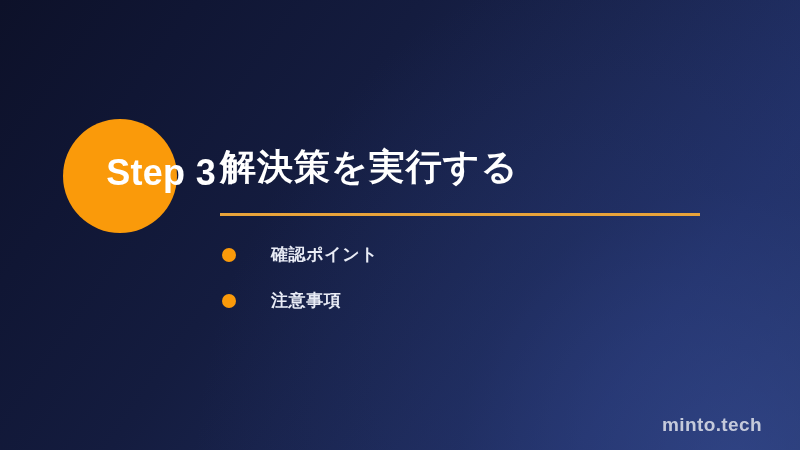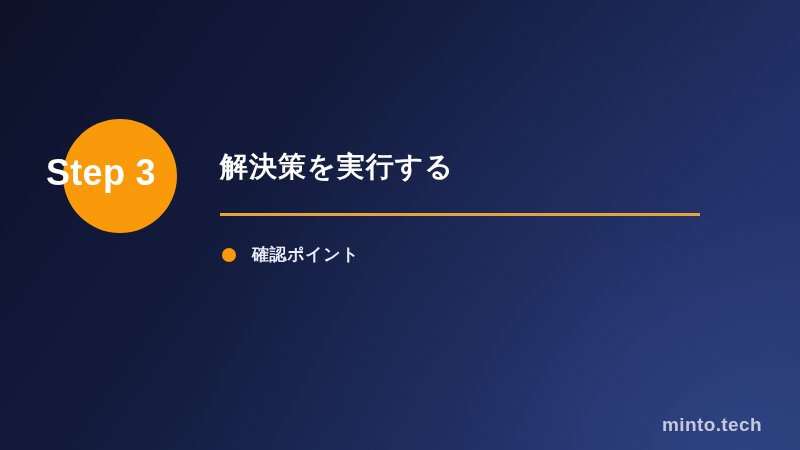--- a/index.html
+++ b/index.html
@@ -47,35 +47,35 @@
     height: 114px;
     border-radius: 50%;
     background: #fa9a0a;
   }
 
   #step-label {
     position: absolute;
     left: 46px;
     top: 151px;
     width: 170px;
-    text-align: left;
+    text-align: right;
     font-size: 36px;
     font-weight: bold;
     color: #ffffff;
     letter-spacing: 0.3px;
     line-height: 44px;
     white-space: nowrap;
   }
 
   
   #slide-title {
     position: absolute;
     left: 220px;
     top: 142px;
-    font-size: 28px;
+    font-size: 36px;
     font-weight: bold;
     color: #ffffff;
     letter-spacing: 1px;
     line-height: 50px;
     white-space: nowrap;
   }
 
   #title-rule {
     position: absolute;
     left: 220px;
@@ -91,20 +91,21 @@
     left: 222px;
     top: 232px;
     width: 480px;
   }
 
   .bullet-row {
     position: relative;
     height: 46px;
     display: flex;
     align-items: center;
+    gap: 19px;
   }
 
   .bullet-dot {
     width: 14px;
     height: 14px;
     border-radius: 50%;
     background: #fa9a0a;
     flex: 0 0 auto;
     margin-left: 0px;
   }
@@ -147,18 +148,22 @@
   <div id="title-rule"></div>
 
   <div id="bullet-list">
 
     <div class="bullet-row">
       <span class="bullet-dot"></span>
       <span class="bullet-text">確認ポイント</span>
     </div>
 
 
+    <div class="bullet-row">
+      <span class="bullet-dot"></span>
+      <span class="bullet-text">注意事項</span>
+    </div>
 
   </div>
 
   <div id="watermark">minto.tech</div>
 
 </div>
 
 </body></html>

